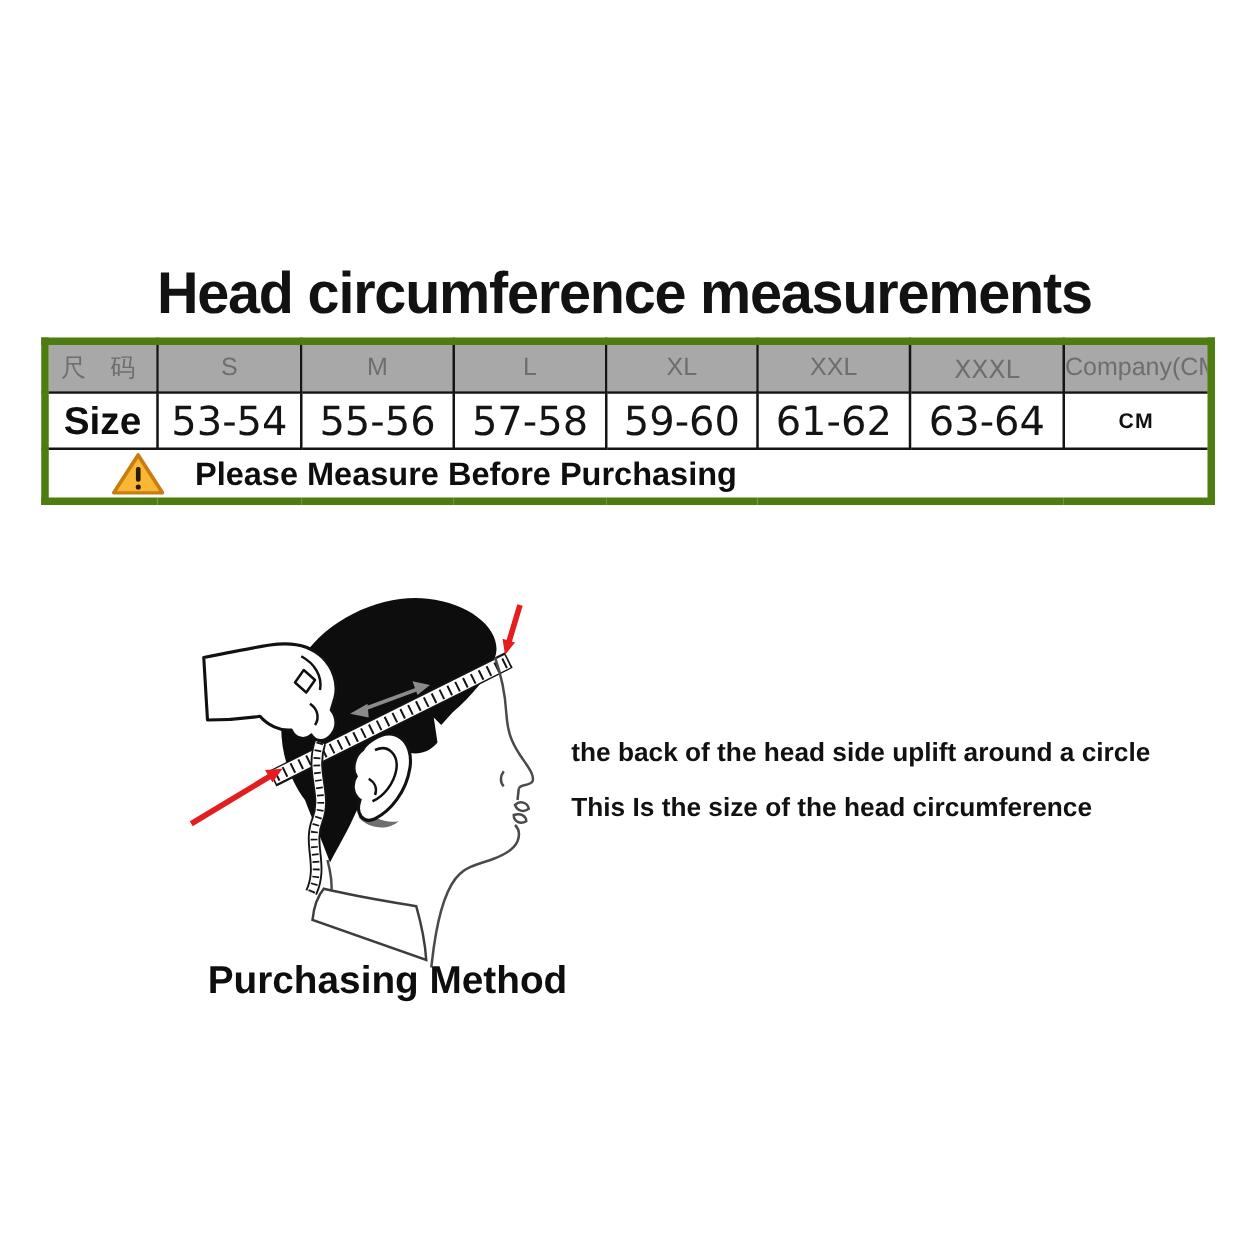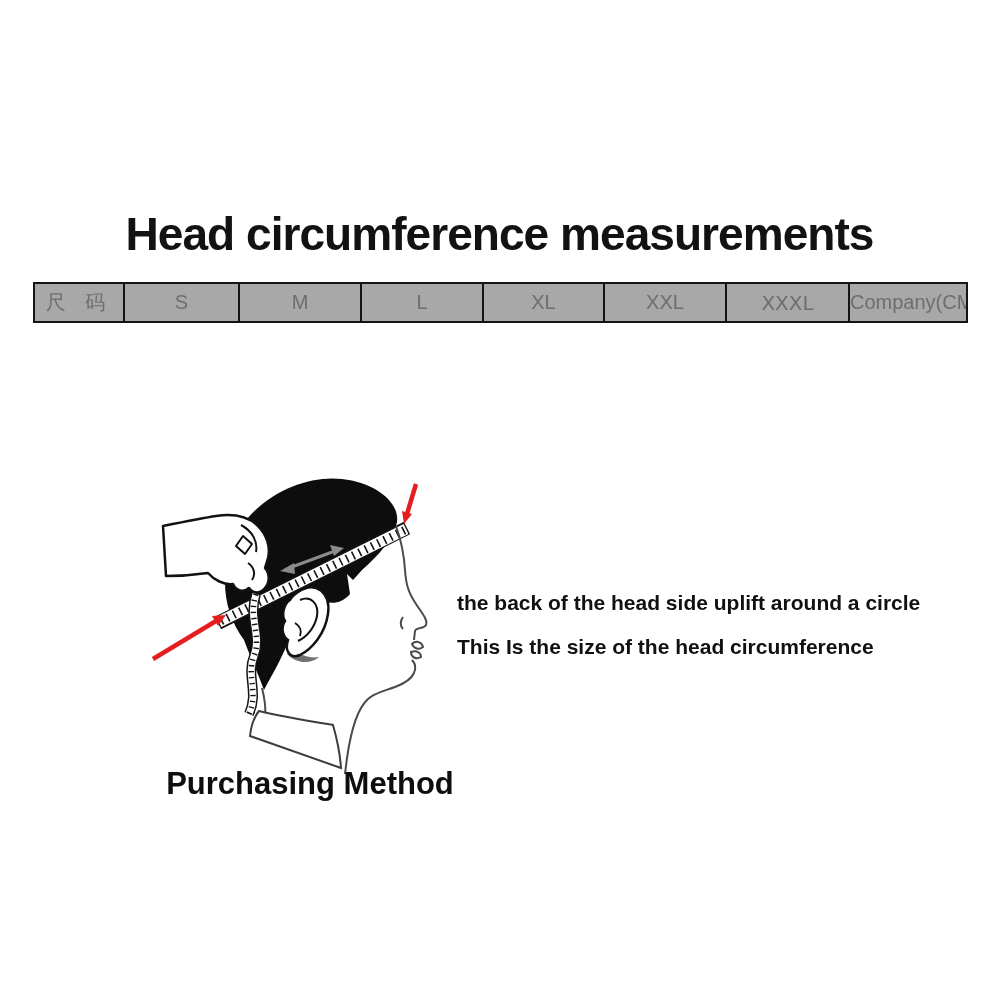--- a/index.html
+++ b/index.html
@@ -6,23 +6,23 @@
   .canvas{
     position:relative;width:999px;height:999px;background:#ffffff;
     font-family:"Liberation Sans",sans-serif;color:#121212;overflow:hidden;
   }
   .page-title{
     position:absolute;top:206px;left:0;width:100%;text-align:center;
     font-size:47px;font-weight:bold;letter-spacing:-1px;color:#121212;
     transform:scaleX(.98);
   }
   table.size-table{
-    position:absolute;left:33px;top:282px;width:933px;
+    position:absolute;left:33px;top:270px;width:933px;
     border-collapse:collapse;table-layout:fixed;
-    border:1px solid #4d7c0f;
+    border:6px solid #4d7c0f;
   }
   .size-table th,.size-table td{
     border:2px solid #141414;text-align:center;vertical-align:middle;
     padding:0;overflow:hidden;white-space:nowrap;
   }
   .size-table thead th{
     height:37px;background:#a8a8a8;color:#6e6e6e;
     font-weight:normal;font-size:20px;
   }
   th.cell-cjk{font-size:17px;letter-spacing:7px;color:#606060;}
@@ -72,20 +72,43 @@
         <th>S</th>
         <th>M</th>
         <th>L</th>
         <th>XL</th>
         <th>XXL</th>
         <th class="cell-xxxl">XXXL</th>
         <th class="cell-company">Company(CM)</th>
       </tr>
     </thead>
     <tbody>
+      <tr class="size-row">
+        <td class="cell-size-label">Size</td>
+        <td class="cell-value">53-54</td>
+        <td class="cell-value">55-56</td>
+        <td class="cell-value">57-58</td>
+        <td class="cell-value">59-60</td>
+        <td class="cell-value">61-62</td>
+        <td class="cell-value">63-64</td>
+        <td class="cell-unit">CM</td>
+      </tr>
+      <tr class="notice-row">
+        <td colspan="8">
+          <div class="notice-wrap">
+            <svg width="45" height="37" viewBox="0 0 46 38" aria-hidden="true">
+              <path d="M23 3 L43 34 L3 34 Z" fill="#f5a91f" stroke="#c87d10" stroke-width="3" stroke-linejoin="round"></path>
+              <path d="M23 6.5 L40.5 33 L5.5 33 Z" fill="#fbc246" opacity="0.55"></path>
+              <rect x="21.2" y="13" width="3.8" height="12" rx="1.6" fill="#2a1a00"></rect>
+              <circle cx="23.1" cy="29.4" r="2.1" fill="#2a1a00"></circle>
+            </svg>
+            <span class="notice-text">Please Measure Before Purchasing</span>
+          </div>
+        </td>
+      </tr>
     </tbody>
   </table>
 
   <svg class="illustration" viewBox="0 0 322 308" aria-hidden="true">
 
     <g>
       <path d="M96,172 C72,140 70,94 94,58 C116,25 160,7 194,11 C231,15 255,38 248,58
                C243,73 230,88 214,102 L205,112 L199,106 L202,126
                C192,138 178,136 170,130 C152,141 144,168 132,192
                C126,204 120,214 116,222 C108,200 101,186 96,172 Z" fill="#0d0d0d"></path>

